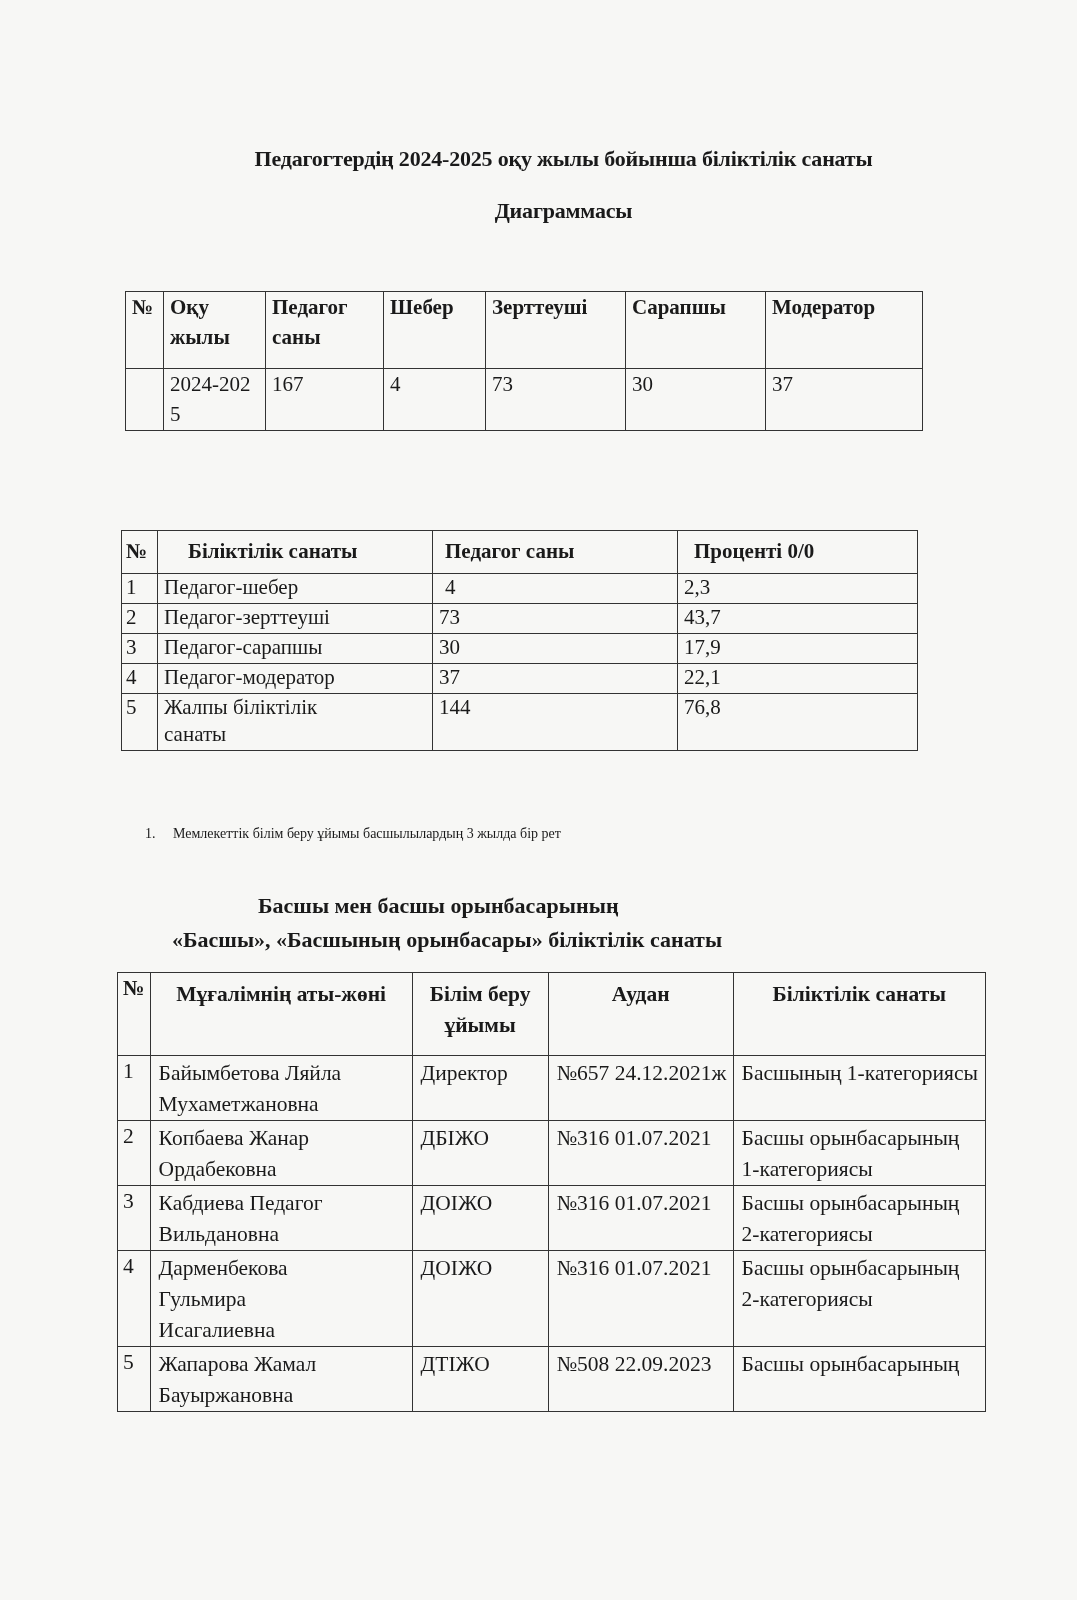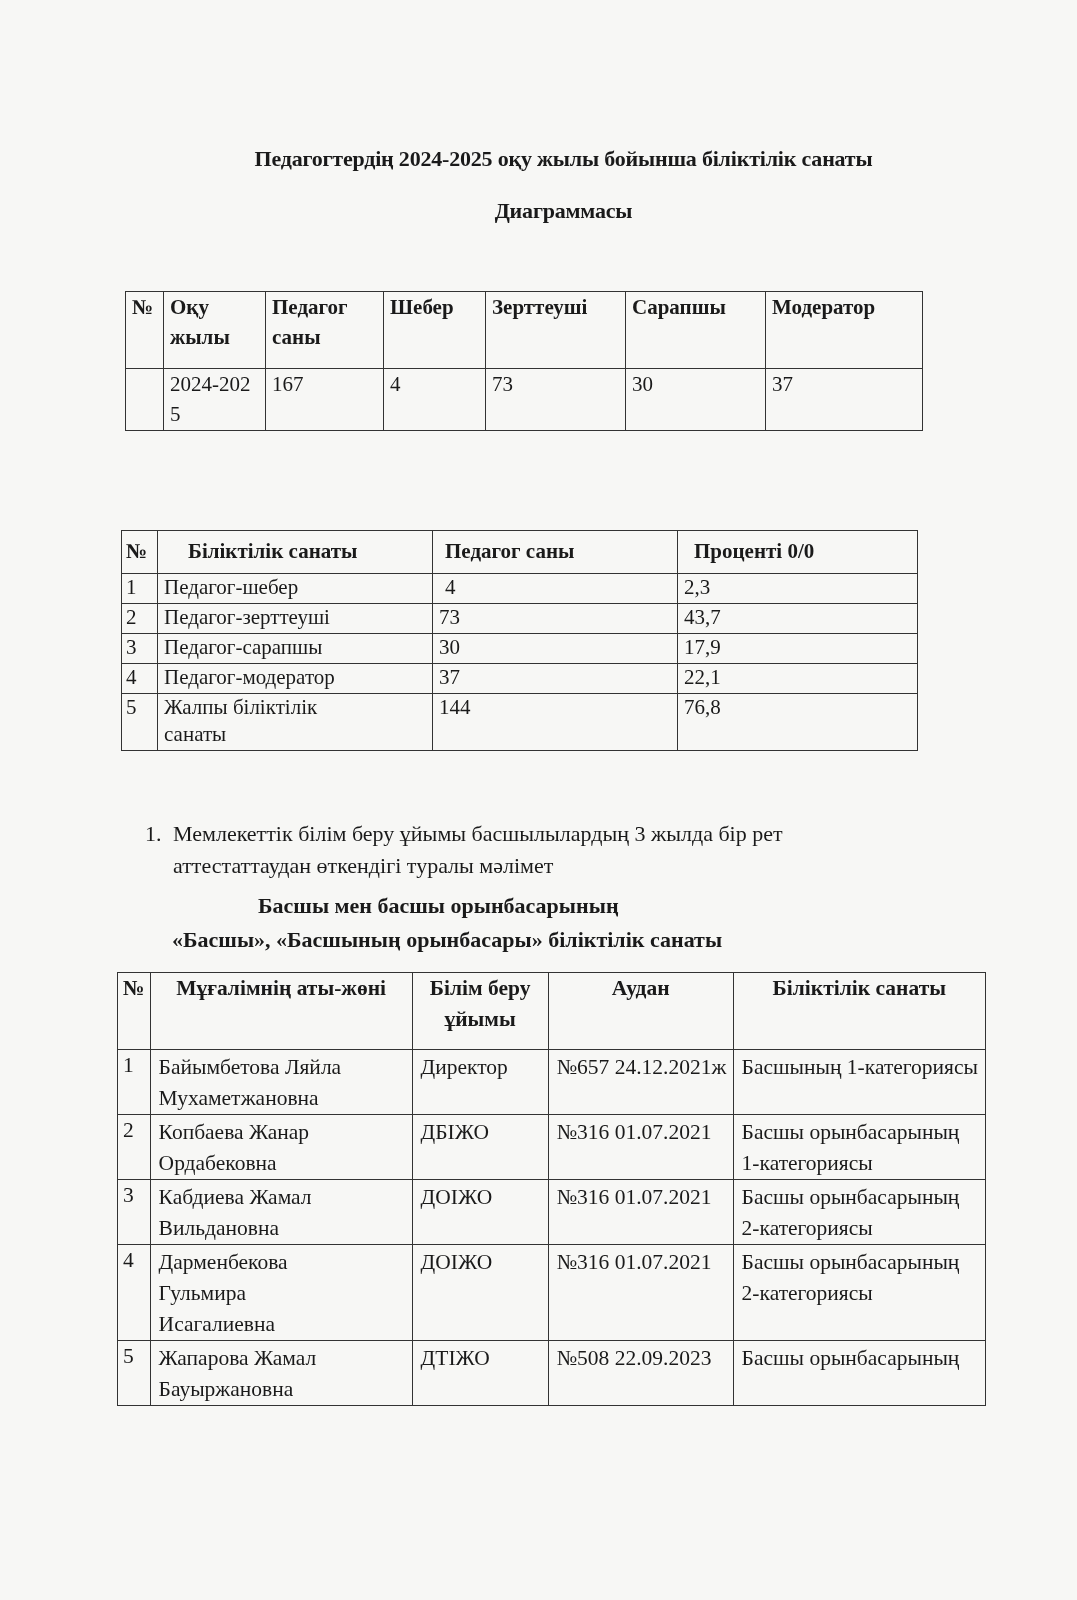--- a/index.html
+++ b/index.html
@@ -56,38 +56,38 @@
     
     #t2 { left: 121px; top: 530px; width: 797px; font-size: 21px; line-height: 1.3; }
     #t2 th { height: 42px; vertical-align: middle; }
     #t2 td { height: 29px; padding-top: 0; }
     #t2 .num { padding: 0 4px; width: 24px; }
 
     .para {
       position: absolute;
       left: 145px;
       top: 818px;
-      font-size: 22px;
+      font-size: 14px;
       line-height: 32px;
       width: 760px;
     }
     .para .marker { display: inline-block; width: 28px; }
     .para .line2 { padding-left: 28px; display: block; }
 
     .subtitle {
       position: absolute;
       font-weight: bold;
       font-size: 22px;
     }
     .subtitle.s1 { left: 258px; top: 893px; }
     .subtitle.s2 { left: 172px; top: 927px; }
 
     
     #t3 { left: 117px; top: 972px; width: 869px; font-size: 21.5px; line-height: 31px; }
-    #t3 th { text-align: center; height: 76px; }
+    #t3 th { text-align: center; height: 76px; padding-top: 6px; }
     #t3 th.num { text-align: left; }
     #t3 td { padding-top: 2px; padding-left: 8px; }
     #t3 .num { width: 20px; padding: 0 5px; }
   </style>
 </head>
 <body>
 
 <div class="page">
 
   <div class="title t1">Педагогтердің 2024-2025 оқу жылы бойынша біліктілік санаты</div>
@@ -167,21 +167,20 @@
       <td class="num" style="height:56px">5</td>
       <td style="width:200px"><span style="display:inline-block;max-width:210px;">Жалпы біліктілік санаты</span></td>
       <td>144</td>
       <td>76,8</td>
     </tr>
   </tbody>
     </table>
 
   <div class="para">
     <span class="marker">1.</span><span>Мемлекеттік білім беру ұйымы басшылылардың 3 жылда бір рет</span>
-    <span class="line2">аттестаттаудан өткендігі туралы мәлімет</span>
   </div>
 
   <div class="subtitle s2">«Басшы», «Басшының орынбасары» біліктілік санаты</div>
   <div class="subtitle s1">Басшы мен басшы орынбасарының</div>
 
   <table id="t3">
     <colgroup>
       <col style="width:32px">
         <col style="width:262px">
         <col style="width:136px">
@@ -205,21 +204,21 @@
     </tr>
     <tr>
       <td class="num">2</td>
       <td>Копбаева Жанар Ордабековна</td>
       <td>ДБІЖО</td>
       <td>№316 01.07.2021</td>
       <td>Басшы орынбасарының 1-категориясы</td>
     </tr>
     <tr>
       <td class="num">3</td>
-      <td>Кабдиева Жамал Вильдановна</td>
+      <td>Кабдиева Педагог Вильдановна</td>
       <td>ДОІЖО</td>
       <td>№316 01.07.2021</td>
       <td>Басшы орынбасарының 2-категориясы</td>
     </tr>
     <tr>
       <td class="num">4</td>
       <td><span style="display:inline-block;max-width:200px;">Дарменбекова Гульмира Исагалиевна</span></td>
       <td>ДОІЖО</td>
       <td>№316 01.07.2021</td>
       <td>Басшы орынбасарының 2-категориясы</td>

